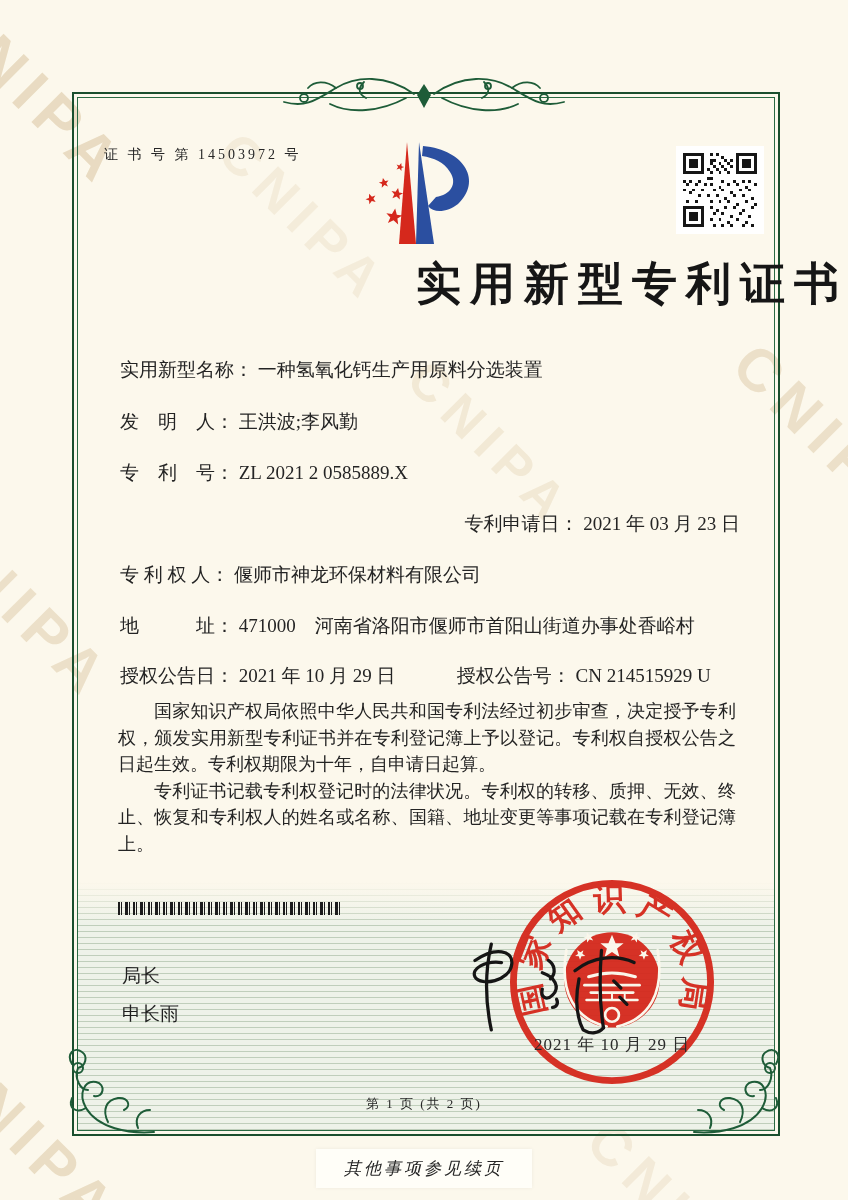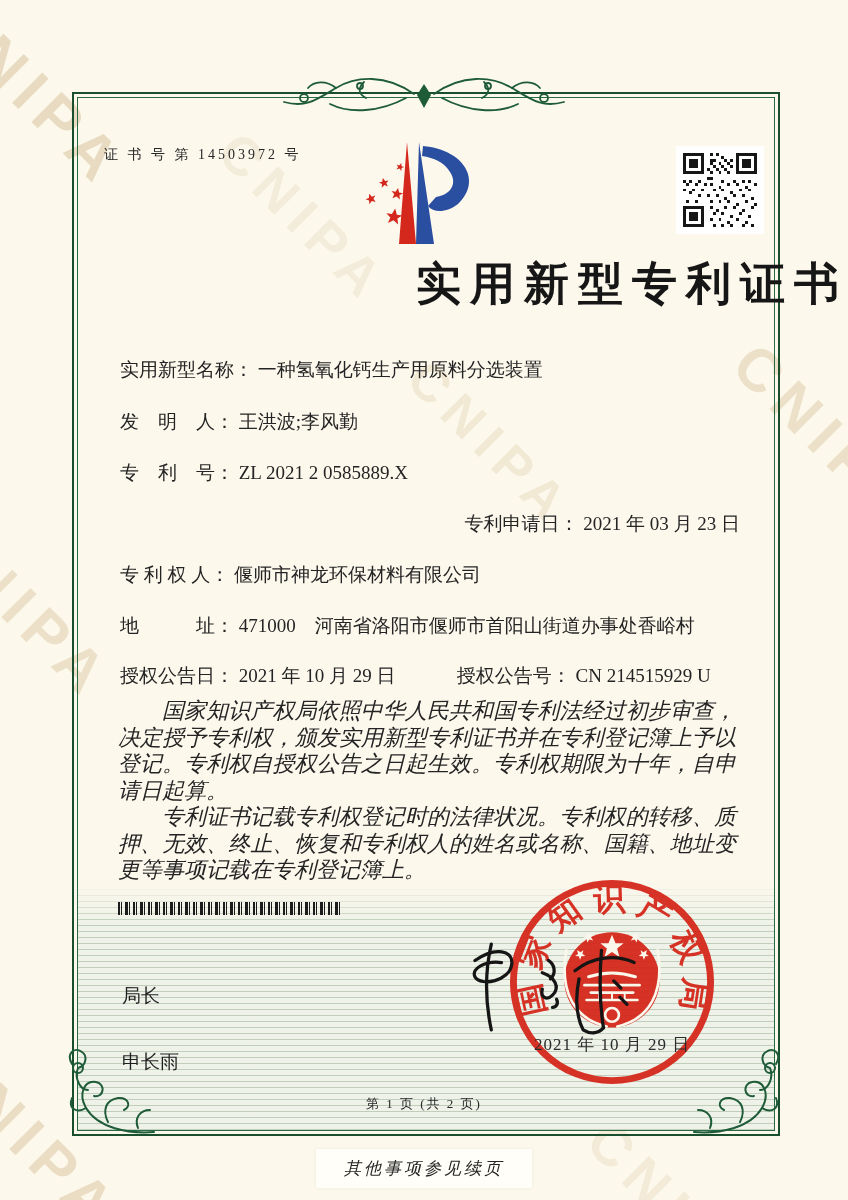--- a/index.html
+++ b/index.html
@@ -60,39 +60,39 @@
   
   .field-row{
     position:absolute; left:120px; width:620px; font-size:19px;
     color:#242424; z-index:2; white-space:nowrap;
   }
   .field-row .lab{display:inline-block; min-width:108px;}
   .grant-group1{display:inline-block; width:332px;}
   
   .body-text{
     position:absolute; left:118px; top:698px; width:618px; z-index:2;
-    font-size:22px; line-height:26.5px; text-align:justify;
-    font-style:italic; color:#242424;
+    font-size:18px; line-height:26.5px; text-align:justify;
+    color:#242424;
   }
   .body-text p{margin:0; text-indent:2em;}
   
   .barcode{
     position:absolute; left:118px; top:902px; width:225px; height:13px; z-index:2;
     background:repeating-linear-gradient(90deg,
       #1c1c1c 0 2px, rgba(0,0,0,0) 2px 3px,
       #1c1c1c 3px 4px, rgba(0,0,0,0) 4px 7px,
       #1c1c1c 7px 10px, rgba(0,0,0,0) 10px 11px,
       #1c1c1c 11px 12px, rgba(0,0,0,0) 12px 15px);
   }
   .officer-title,.officer-name{
     position:absolute; left:122px; z-index:3; font-size:19px;
     font-family:"Liberation Sans","DejaVu Sans",sans-serif; color:#1f1f1f;
   }
-  .officer-title{top:963px;margin-top:20px;}
-  .officer-name{top:1001px;margin-top:48px;}
+  .officer-title{top:963px;}
+  .officer-name{top:1001px;}
   .signature{position:absolute; left:460px; top:936px; z-index:4;}
   .seal{position:absolute; left:506px; top:876px; z-index:3; opacity:.95;}
   .seal-date{
     position:absolute; left:512px; top:1033px; width:200px; text-align:center;
     font-size:17px; letter-spacing:1px; color:#2b2b2b; z-index:5;
   }
   .page-num{
     position:absolute; left:0; right:0; top:1095px; text-align:center;
     font-size:13px; letter-spacing:2px; z-index:3;
   }

